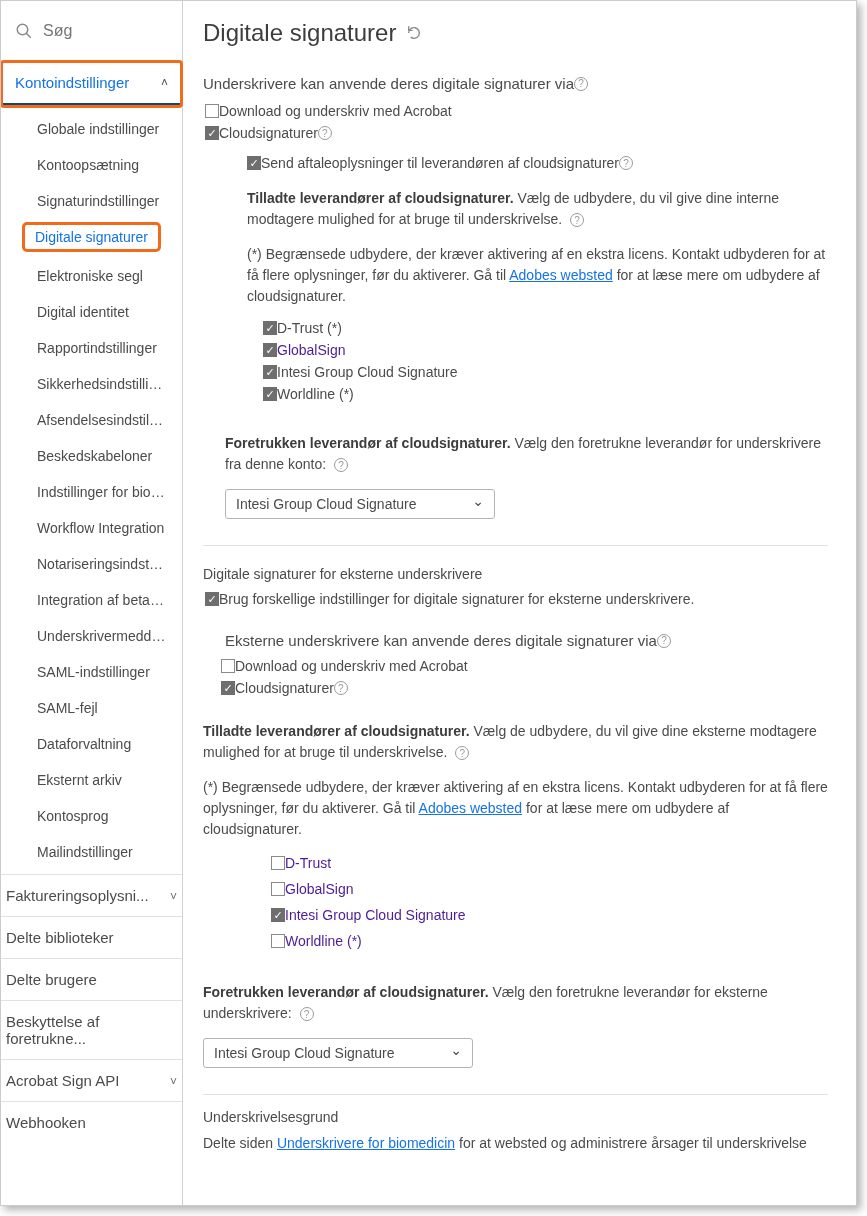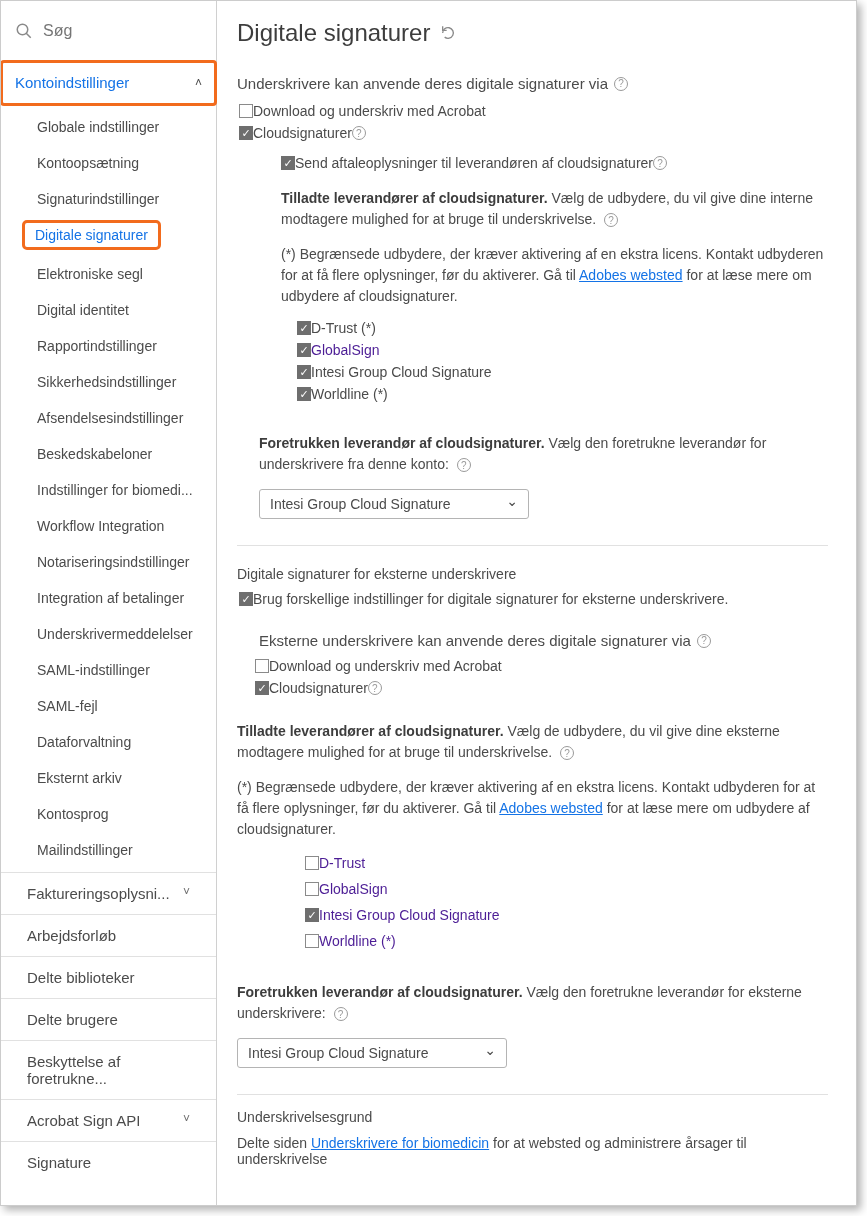--- a/index.html
+++ b/index.html
@@ -9,21 +9,21 @@
     color: #2c2c2c;
     background: #fff;
     width: 857px;
     height: 1206px;
     border: 1px solid #ccc;
     box-shadow: 4px 4px 8px rgba(0,0,0,0.3);
     display: flex;
     overflow: hidden;
   }
   .sidebar {
-    width: 216px;
+    width: 182px;
     border-right: 1px solid #d0d0d0;
     display: flex;
     flex-direction: column;
     background: #fff;
     position: relative;
   }
   .search-row {
     display: flex;
     align-items: center;
     padding: 6px 14px;
@@ -41,21 +41,21 @@
   }
   .nav-header {
     padding: 12px 14px;
     font-size: 15px;
     color: #1473e6;
     display: flex;
     justify-content: space-between;
     align-items: center;
     cursor: pointer;
     border-top: 1px solid #e1e1e1;
-    border-bottom: 2px solid #0c4a6e;
+    border-bottom: 4px solid #0c4a6e;
   }
   .nav-header .chev { color: #4b4b4b; font-size: 12px; }
   .highlight-box {
     outline: 3px solid #f26b1d;
     outline-offset: -2px;
     border-radius: 3px;
   }
   .sub-items { padding: 4px 0; }
   .sub-item {
     padding: 10px 16px 10px 36px;
@@ -67,26 +67,26 @@
     font-size: 14px;
   }
   .sub-item.active { color: #1473e6; }
   .sub-item.highlight-box {
     display: inline-block;
     margin: 4px 10px 4px 22px;
     padding: 6px 12px;
     border-radius: 4px;
   }
   .nav-simple {
-    padding: 12px 26px;
+    padding: 12px 5px;
     color: #4b4b4b;
     border-top: 1px solid #e1e1e1;
     display: flex;
     justify-content: space-between;
-    align-items: flex-start;
+    align-items: flex-end;
     cursor: pointer;
     font-size: 15px;
   }
   .nav-simple .chev { font-size: 12px; color: #6e6e6e; }
 
   .content {
     flex: 1;
     padding: 18px 28px 20px 20px;
     overflow-y: auto;
     color: #4b4b4b;
@@ -99,21 +99,20 @@
     align-items: center;
     gap: 10px;
     margin-bottom: 28px;
   }
   .section-h {
     font-size: 15px;
     color: #4b4b4b;
     margin-bottom: 8px;
     display: flex;
     align-items: center;
-    gap: 6px;
   }
   .section-sub {
     font-size: 14px;
     color: #4b4b4b;
     margin: 20px 0 6px 0;
   }
   .chk-row {
     display: flex;
     align-items: center;
     gap: 0;
@@ -208,37 +207,34 @@
   </div>
 
   <div class="sub-items" id="sub-items"><div class="sub-item">Globale indstillinger</div><div class="sub-item">Kontoopsætning</div><div class="sub-item">Signaturindstillinger</div><div class="sub-item active highlight-box">Digitale signaturer</div><div class="sub-item">Elektroniske segl</div><div class="sub-item">Digital identitet</div><div class="sub-item">Rapportindstillinger</div><div class="sub-item">Sikkerhedsindstillinger</div><div class="sub-item">Afsendelsesindstillinger</div><div class="sub-item">Beskedskabeloner</div><div class="sub-item">Indstillinger for biomedi...</div><div class="sub-item">Workflow Integration</div><div class="sub-item">Notariseringsindstillinger</div><div class="sub-item">Integration af betalinger</div><div class="sub-item">Underskrivermeddelelser</div><div class="sub-item">SAML-indstillinger</div><div class="sub-item">SAML-fejl</div><div class="sub-item">Dataforvaltning</div><div class="sub-item">Eksternt arkiv</div><div class="sub-item">Kontosprog</div><div class="sub-item">Mailindstillinger</div></div>
 
   <div id="groups-container">
       <div class="nav-simple">
         <span>Faktureringsoplysni...</span>
         <span class="chev">˅</span>
       </div>
       <div class="nav-simple">
-        <span>Arbejdsforløb</span>
-      </div>
-      <div class="nav-simple">
         <span>Delte biblioteker</span>
       </div>
       <div class="nav-simple">
         <span>Delte brugere</span>
       </div>
       <div class="nav-simple">
         <span>Beskyttelse af foretrukne...</span>
       </div>
       <div class="nav-simple">
         <span>Acrobat Sign API</span>
         <span class="chev">˅</span>
       </div>
       <div class="nav-simple">
-        <span>Signature</span>
+        <span>Webhooken</span>
       </div>
     </div>
 </div>
 
 <div class="content">
   <div class="page-title">
     <span>Digitale signaturer</span>
     <svg width="16" height="16" viewBox="0 0 24 24" fill="none" stroke="#8a8a8a" stroke-width="2">
         <path d="M4 12a8 8 0 1 1 3 6.2"></path>
         <polyline points="4 16 4 22 10 22" transform="rotate(180 7 19) translate(0 -11)"></polyline>

